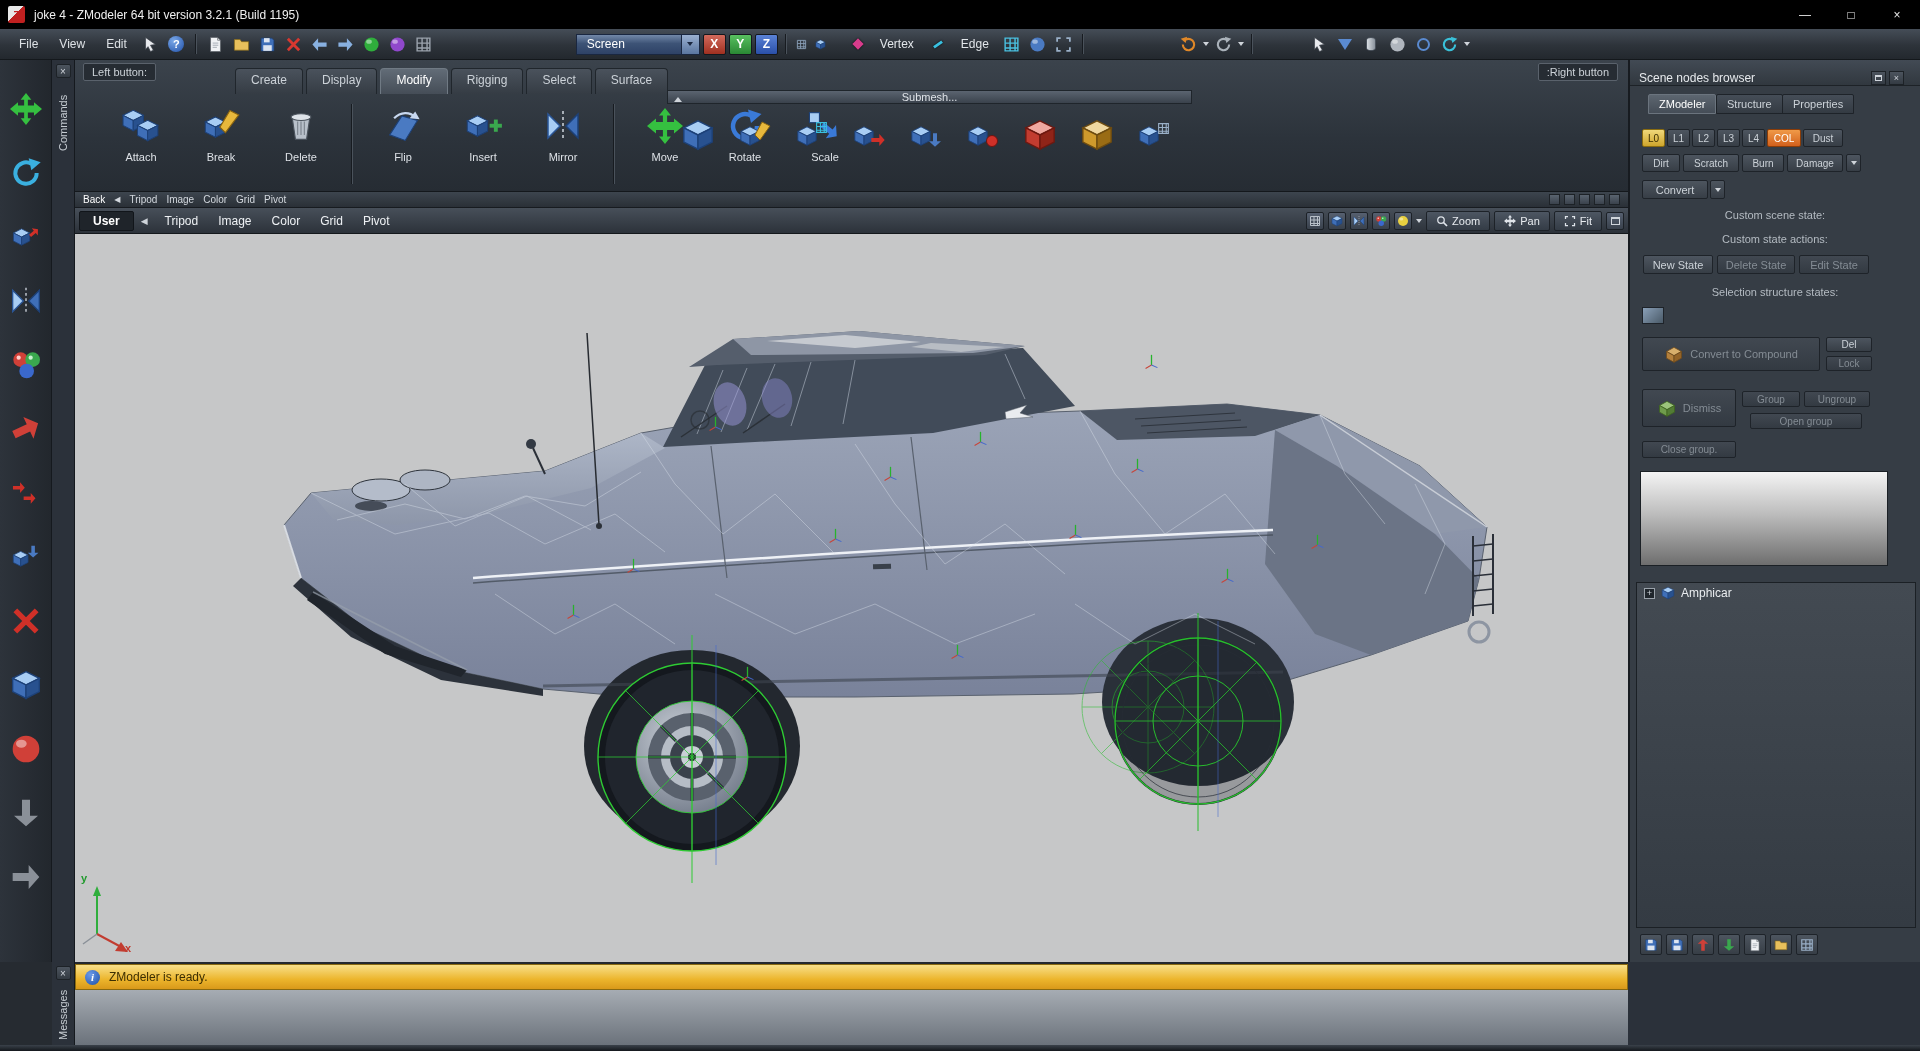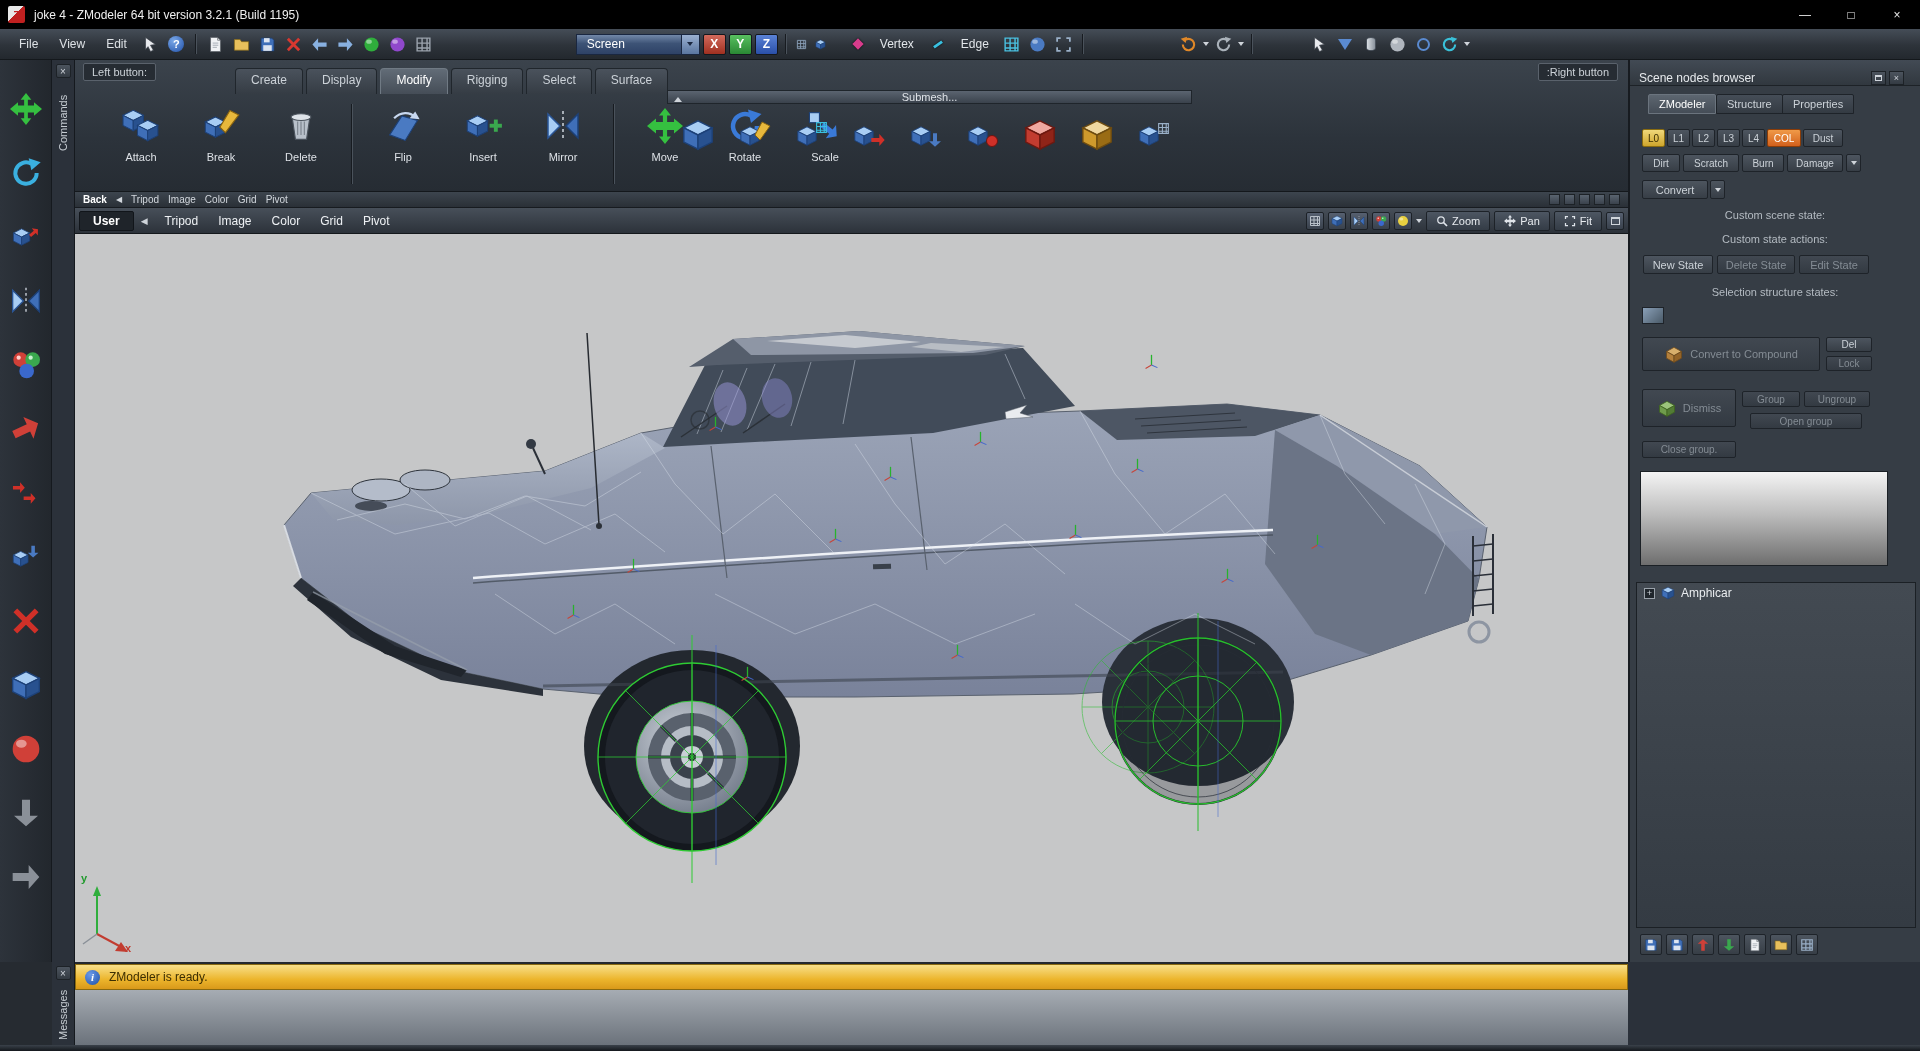--- a/index.html
+++ b/index.html
@@ -659,21 +659,21 @@
               <g color="#9ab0c8">
                 <use href="#s-grid" x="21" y="3" width="13" height="13"></use>
               </g>
             </svg>
           </div>
       </div>
     </div>
   </div>
 
   <div id="hidden-bar">
-    <span style="font-weight:bold;color:#fff">Back</span>
+    <span style="font-weight:normal;color:#fff">Back</span>
     <span style="font-size:8px">◀</span>
     <span>Tripod</span>
     <span>Image</span>
     <span>Color</span>
     <span>Grid</span>
     <span>Pivot</span>
     <span style="margin-left:auto;display:flex;gap:4px">
       <span class="mini-ico"></span>
       <span class="mini-ico"></span>
       <span class="mini-ico"></span>

